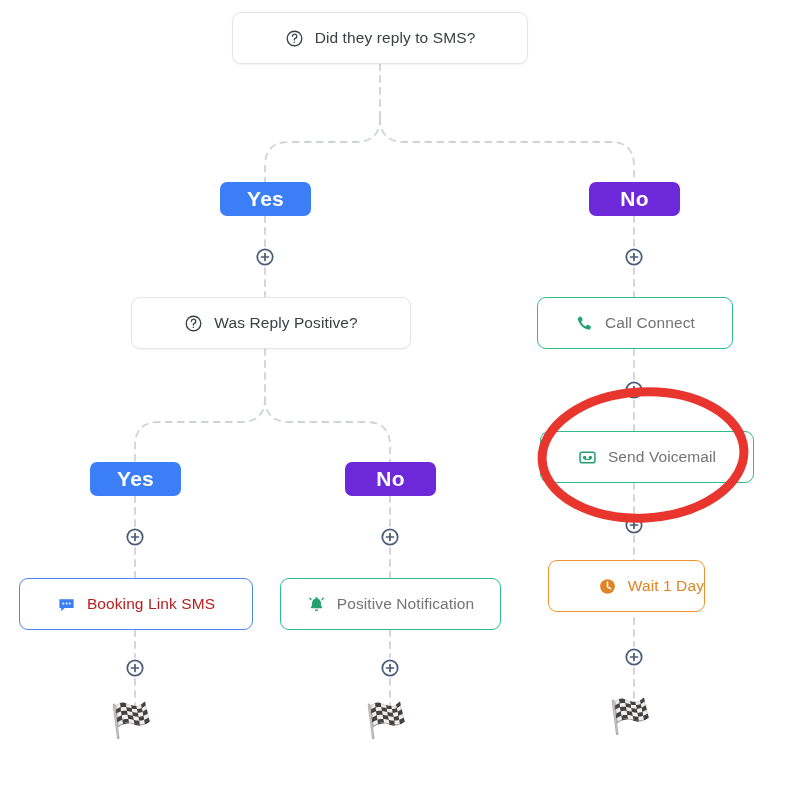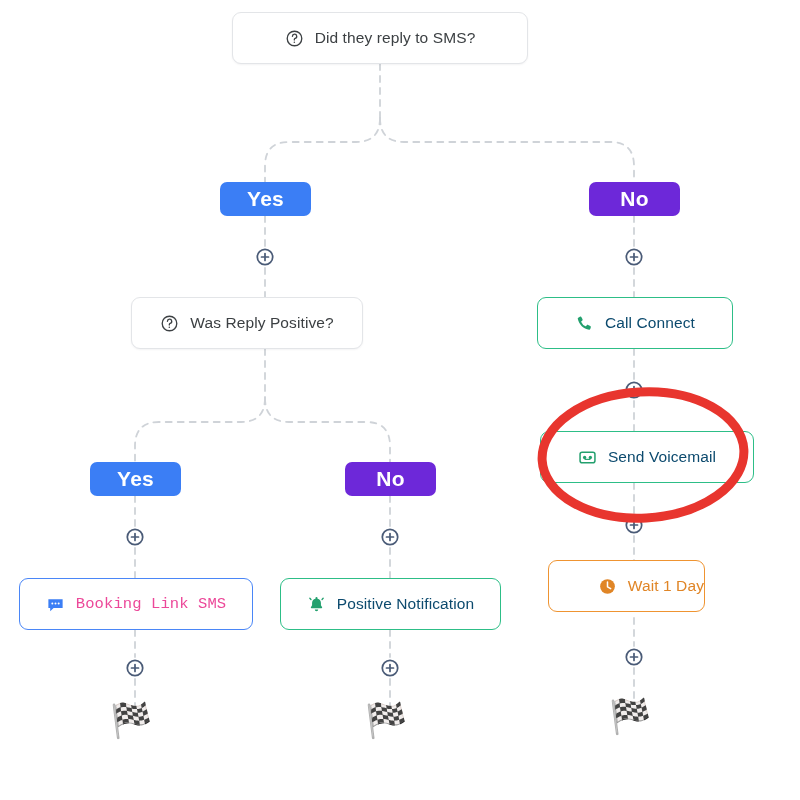--- a/index.html
+++ b/index.html
@@ -51,22 +51,22 @@
     font-size: 15.5px;
     letter-spacing: 0.1px;
     z-index: 20;
   }
   .node .label { white-space: nowrap; }
 
   .node.decision {
     color: #3c4043;
     box-shadow: 0 1px 2px rgba(16,24,40,.05);
   }
-  .node.green  { border-color: #2dbe87; color: #0c4a6e; }
-  .node.blue   { border-color: #4a86f7; color: #ec4899; font-family: Liberation Mono, monospace; }
+  .node.green  { border-color: #2dbe87; color: #737373; }
+  .node.blue   { border-color: #4a86f7; color: #b91c1c; }
   .node.orange { border-color: #ef9431; color: #e08526; }
 
   
   .pill {
     position: absolute;
     box-sizing: border-box;
     display: flex;
     align-items: center;
     justify-content: center;
     height: 34px;
@@ -156,21 +156,21 @@
     <span class="icon">
       <svg width="19" height="19" viewBox="0 0 24 24" fill="none" stroke="#3c4043" stroke-width="1.7">
         <circle cx="12" cy="12" r="9.2"></circle>
         <path d="M9.4 9.2a2.7 2.7 0 1 1 3.3 2.7c-.6.2-.9.7-.9 1.4v.5" stroke-linecap="round"></path>
         <circle cx="11.8" cy="16.6" r=".95" fill="#3c4043" stroke="none"></circle>
       </svg>
     </span>
     <span class="label">Did they reply to SMS?</span>
   </div>
 
-  <div class="node decision" style="left:131px; top:297px; width:232px;">
+  <div class="node decision" style="left:131px; top:297px; width:280px;">
     <span class="icon">
       <svg width="19" height="19" viewBox="0 0 24 24" fill="none" stroke="#3c4043" stroke-width="1.7">
         <circle cx="12" cy="12" r="9.2"></circle>
         <path d="M9.4 9.2a2.7 2.7 0 1 1 3.3 2.7c-.6.2-.9.7-.9 1.4v.5" stroke-linecap="round"></path>
         <circle cx="11.8" cy="16.6" r=".95" fill="#3c4043" stroke="none"></circle>
       </svg>
     </span>
     <span class="label">Was Reply Positive?</span>
   </div>
 

